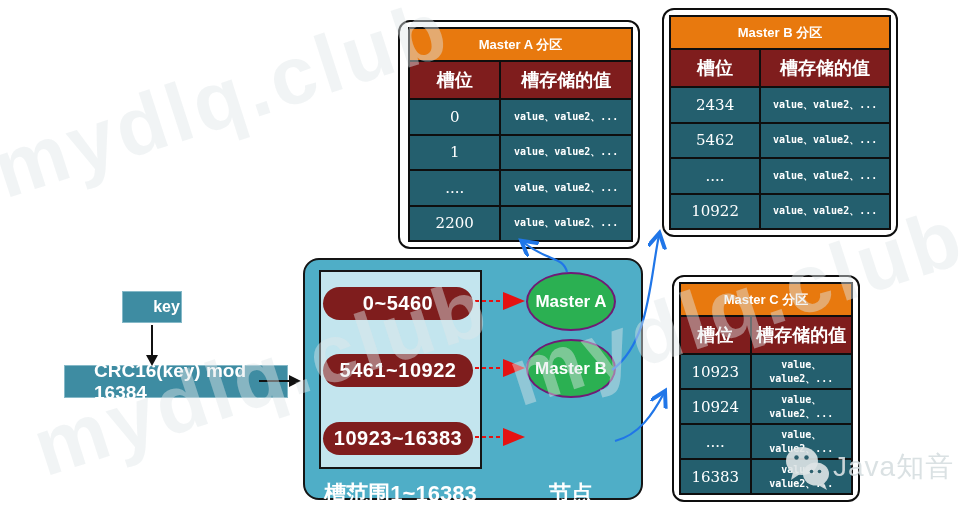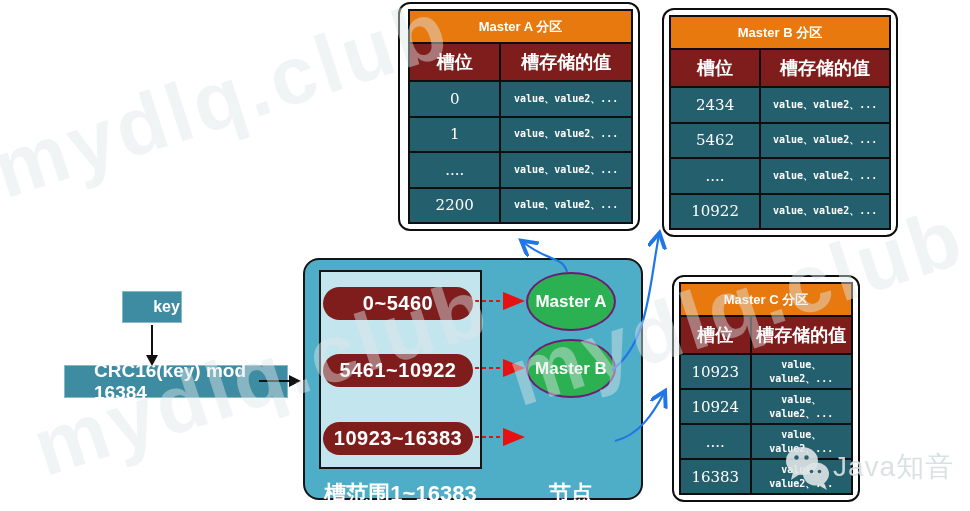--- a/index.html
+++ b/index.html
@@ -70,21 +70,21 @@
 </style>
 </head>
 <body>
 
 <div id="stage">
 
   <div class="wm" style="left:-15px;top:52px;">mydlq.club</div>
   <div class="wm" style="left:25px;top:330px;">mydlq.club</div>
   <div class="wm" style="left:500px;top:260px;">mydlq.club</div>
 
-  <div class="tbl-card" style="left:398px;top:2px;width:242px;height:229px;padding-left:8px;">
+  <div class="tbl-card" style="left:398px;top:20px;width:242px;height:229px;padding-left:8px;">
     <table>
       <colgroup>
           <col class="c1">
           <col>
         </colgroup>
       <tbody>
           <tr class="t-title">
             <td colspan="2">Master A 分区</td>
           </tr>
       <tr class="t-cols">

